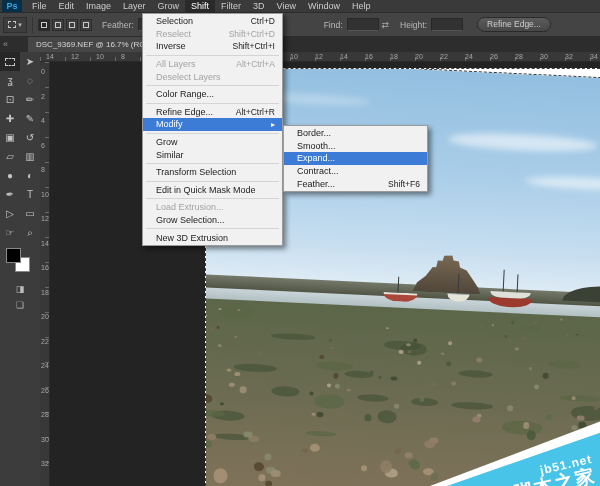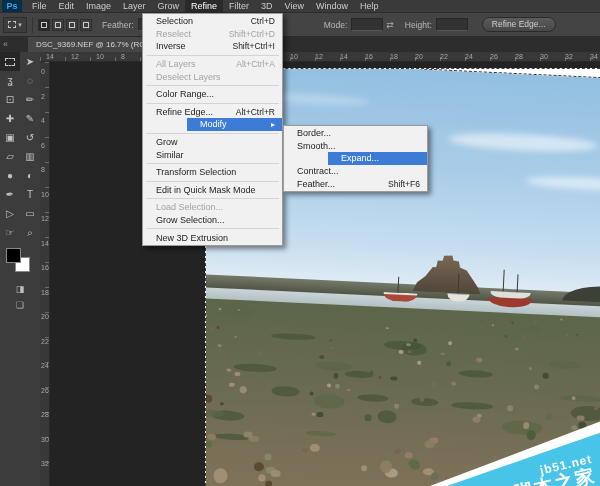--- a/index.html
+++ b/index.html
@@ -103,21 +103,21 @@
   .hull { position:absolute; border-radius:0 0 45% 45%/0 0 90% 90%; }
 
   
   #selectmenu { position:absolute; left:142px; top:13px; width:141px; background:#f1f1f1;
                 border:1px solid #9b9b9b; box-shadow:3px 3px 5px rgba(0,0,0,.45); z-index:40;
                 padding:1px 0; }
   .menurow { height:12.6px; display:flex; align-items:center; font-size:9px; color:#1c1c1c;
              padding:0 7px 0 13px; white-space:nowrap; }
   .menurow .sc { margin-left:auto; font-size:8.5px; }
   .menurow.disabled { color:#a3a3a3; }
-  .menurow.highlight { color:#fff;margin-left:44px; }
+  .menurow.highlight { color:#fff; }
   .menurow .sub { margin-left:auto; font-size:8px; }
   .menusep { height:1px; background:#d4d4d4; margin:2px 3px; }
   #modifysub { position:absolute; left:283px; top:125px; width:145px; background:#f1f1f1;
                border:1px solid #9b9b9b; box-shadow:3px 3px 5px rgba(0,0,0,.45); z-index:41;
                padding:1px 0; }
 
   
   #watermark { position:absolute; left:430px; top:416px; width:170px; height:70px; z-index:50; }
   #wm-white { position:absolute; inset:0; background:#ffffff;
               clip-path:polygon(0% 100%, 100% 8%, 100% 100%); }
@@ -132,21 +132,21 @@
 <body>
 
 <div id="menubar">
   <div id="pslogo">Ps</div>
 
 <div class="mitem">File</div>
     <div class="mitem">Edit</div>
     <div class="mitem">Image</div>
     <div class="mitem">Layer</div>
     <div class="mitem">Grow</div>
-    <div class="mitem active">Refine</div>
+    <div class="mitem active">Shift</div>
     <div class="mitem">Filter</div>
     <div class="mitem">3D</div>
     <div class="mitem">View</div>
     <div class="mitem">Window</div>
     <div class="mitem">Help</div>
   </div>
 
 <div id="optionsbar">
   <div id="presetbox">
     <span class="dashsq"></span>
@@ -160,21 +160,21 @@
       <span class="dashsq"></span>
     </div>
   <div class="modeicon">
       <span class="dashsq"></span>
     </div>
   <div class="modeicon">
       <span class="dashsq"></span>
     </div>
   <span class="optlabel">Feather:</span>
   <div class="optfield" id="featherfield">0 px</div>
-  <span class="optlabel" style="margin-left:158px">Mode:</span>
+  <span class="optlabel" style="margin-left:158px">Find:</span>
   <div class="optfield whfield"></div>
   <span id="linkicon">⇄</span>
   <span class="optlabel">Height:</span>
   <div class="optfield whfield"></div>
   <div id="refinebtn">Refine Edge...</div>
 </div>
 
 <div id="tabrow">
   <span id="collapse">«</span>
   <div id="doctab">DSC_9369.NEF @ 16.7% (RGB/8*)</div>
@@ -460,21 +460,21 @@
     <div class="menusep"></div>
     <div class="menurow">
       <span>Transform Selection</span>
     </div>
     <div class="menusep"></div>
     <div class="menurow">
       <span>Edit in Quick Mask Mode</span>
     </div>
     <div class="menusep"></div>
     <div class="menurow disabled">
-      <span>Load Selection...</span>
+      <span>Load Extrusion...</span>
     </div>
     <div class="menurow">
       <span>Grow Selection...</span>
     </div>
     <div class="menusep"></div>
     <div class="menurow">
       <span>New 3D Extrusion</span>
     </div>
   </div>
 <div id="modifysub">

